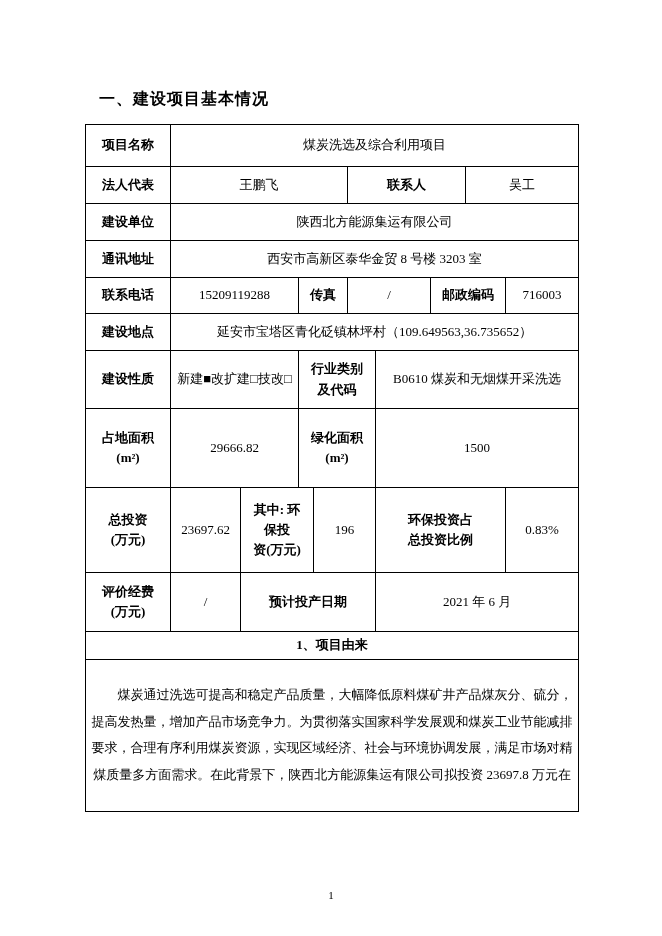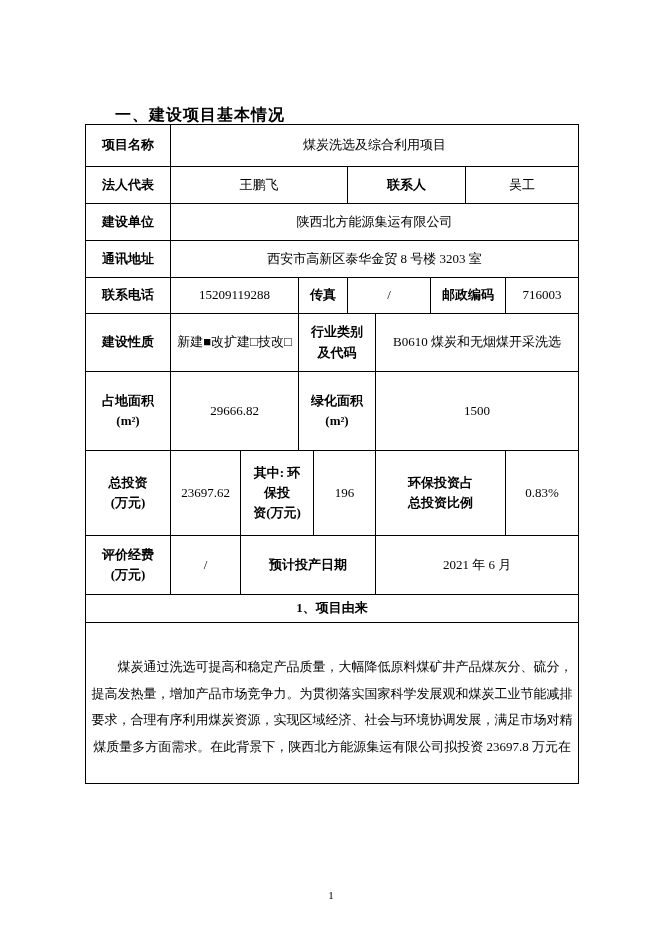--- a/index.html
+++ b/index.html
@@ -14,21 +14,21 @@
     width: 662px; height: 936px;
     background: #ffffff;
     overflow: hidden;
   }
   .section-title {
     position: absolute;
     left: 99px; top: 89px;
     font-size: 16px;
     font-weight: bold;
     letter-spacing: 1px;
-    margin: 16px;
+    margin: 0;
   }
   table.info {
     position: absolute;
     left: 85px; top: 124px;
     width: 493px;
     border-collapse: collapse;
     table-layout: fixed;
   }
   table.info td {
     border: 1px solid #000;
@@ -53,21 +53,20 @@
     text-align: justify;
     vertical-align: top;
     padding: 12px 10px 0 10px;
     white-space: normal;
   }
   .para {
     display: block;
     text-indent: 2em;
     line-height: 2.05;
     font-size: 13px;
-    margin-top: 9px;
   }
   .page-number {
     position: absolute;
     left: 0; top: 889px;
     width: 662px;
     text-align: center;
     font-size: 11px;
   }
 </style>
 </head>
@@ -116,20 +115,24 @@
 
     <tr style="height:36px">
       <td class="label">联系电话</td>
       <td colspan="2">15209119288</td>
       <td colspan="2" class="label">传真</td>
       <td colspan="2">/</td>
       <td colspan="2" class="label">邮政编码</td>
       <td>716003</td>
     </tr>
 
+    <tr style="height:37px">
+      <td class="label">建设地点</td>
+      <td colspan="9">延安市宝塔区青化砭镇林坪村（109.649563,36.735652）</td>
+    </tr>
 
 
     <tr style="height:58px">
       <td class="label">建设性质</td>
       <td colspan="2">新建■改扩建□技改□</td>
       <td colspan="3" class="label">行业类别
 及代码</td>
       <td colspan="4">B0610  煤炭和无烟煤开采洗选</td>
     </tr>
 

